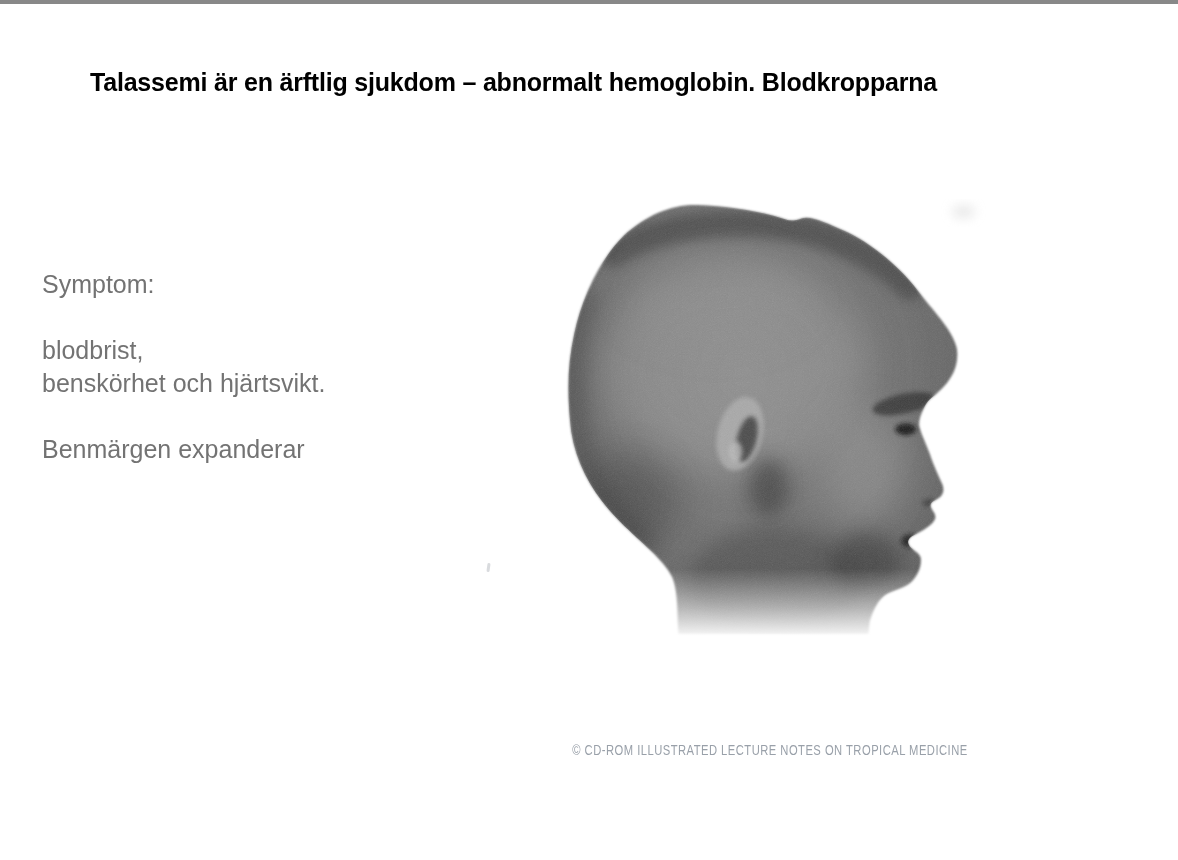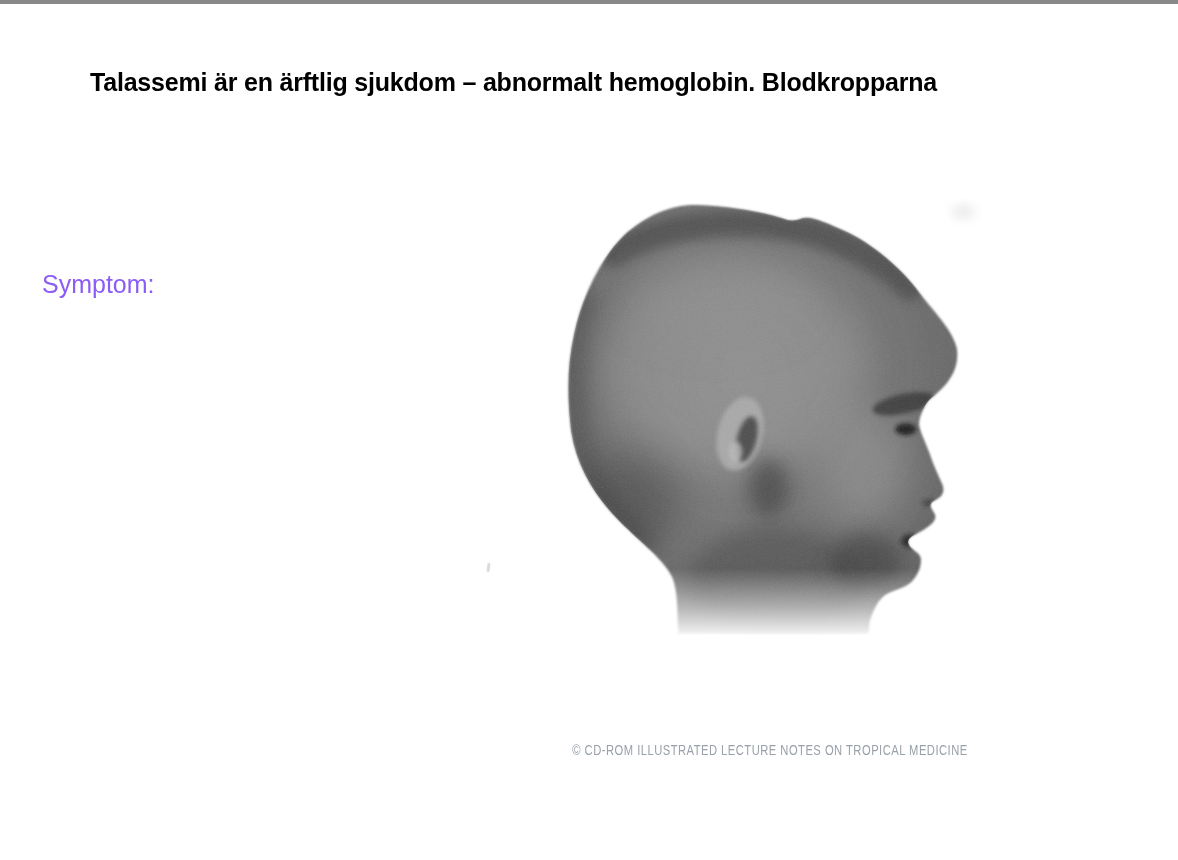--- a/index.html
+++ b/index.html
@@ -12,21 +12,21 @@
     margin:4px auto;
   }
   .title{
     position:absolute;left:90px;top:62px;width:980px;
     font-size:25px;font-weight:bold;line-height:33px;
     color:#000;letter-spacing:-0.2px;
   }
   .symptoms{
     position:absolute;left:42px;top:264px;width:430px;
     font-size:25px;font-weight:normal;line-height:33px;
-    color:#8b5cf6;
+    color:#737373;
   }
   .symptoms .line{height:33px;white-space:nowrap;}
   .symptoms .spacer{height:33px;}
   .photo{
     position:absolute;left:490px;top:195px;width:560px;height:585px;
     margin:0;padding:0;
   }
   .photo svg{position:absolute;left:0;top:0;}
   .caption{
     position:absolute;left:4px;top:543px;width:552px;
@@ -49,21 +49,24 @@
 
 <div class="slide">
 
   <div class="title">
     <div>Talassemi är en ärftlig sjukdom – abnormalt hemoglobin. Blodkropparna</div>
   </div>
 
   <div class="symptoms">
     <div class="line">Symptom:</div>
     <div class="spacer"></div>
+    <div class="line">blodbrist,</div>
+    <div class="line">benskörhet och hjärtsvikt.</div>
     <div class="spacer"></div>
+    <div class="line">Benmärgen expanderar</div>
   </div>
 
   <figure class="photo">
     <svg width="560" height="585" viewBox="490 195 560 780" aria-hidden="true">
       <defs>
         <radialGradient id="headGrad" cx="0.45" cy="0.40" r="0.78">
           <stop offset="0" stop-color="#868686"></stop>
           <stop offset="0.55" stop-color="#6f6f6f"></stop>
           <stop offset="1" stop-color="#575757"></stop>
         </radialGradient>

